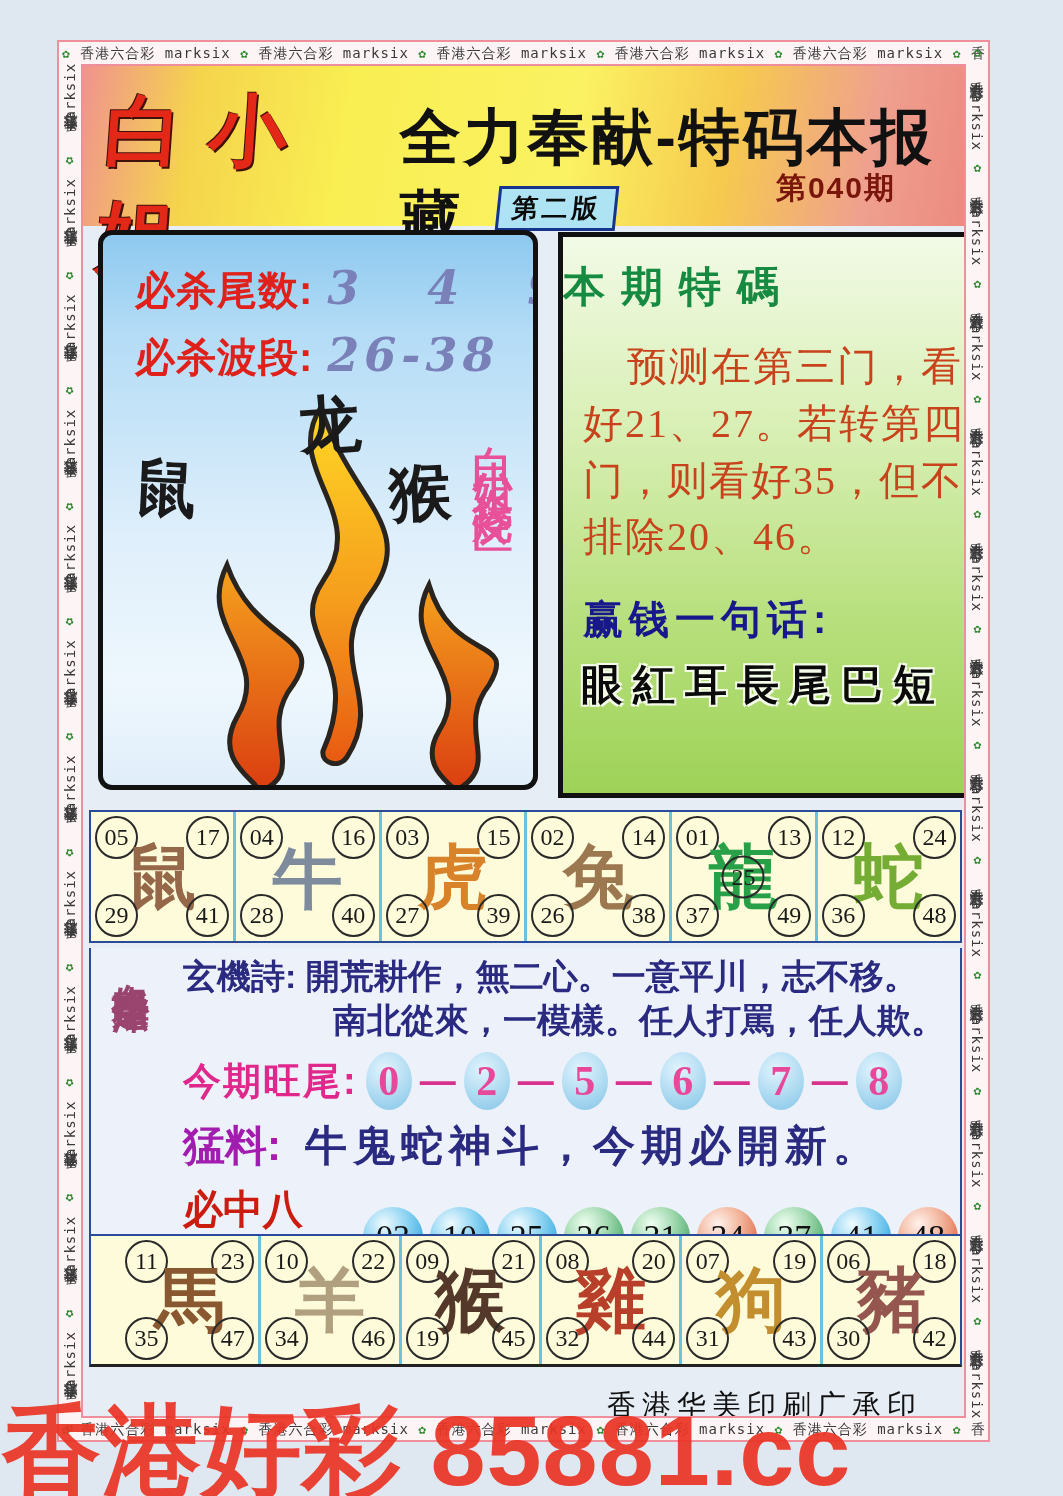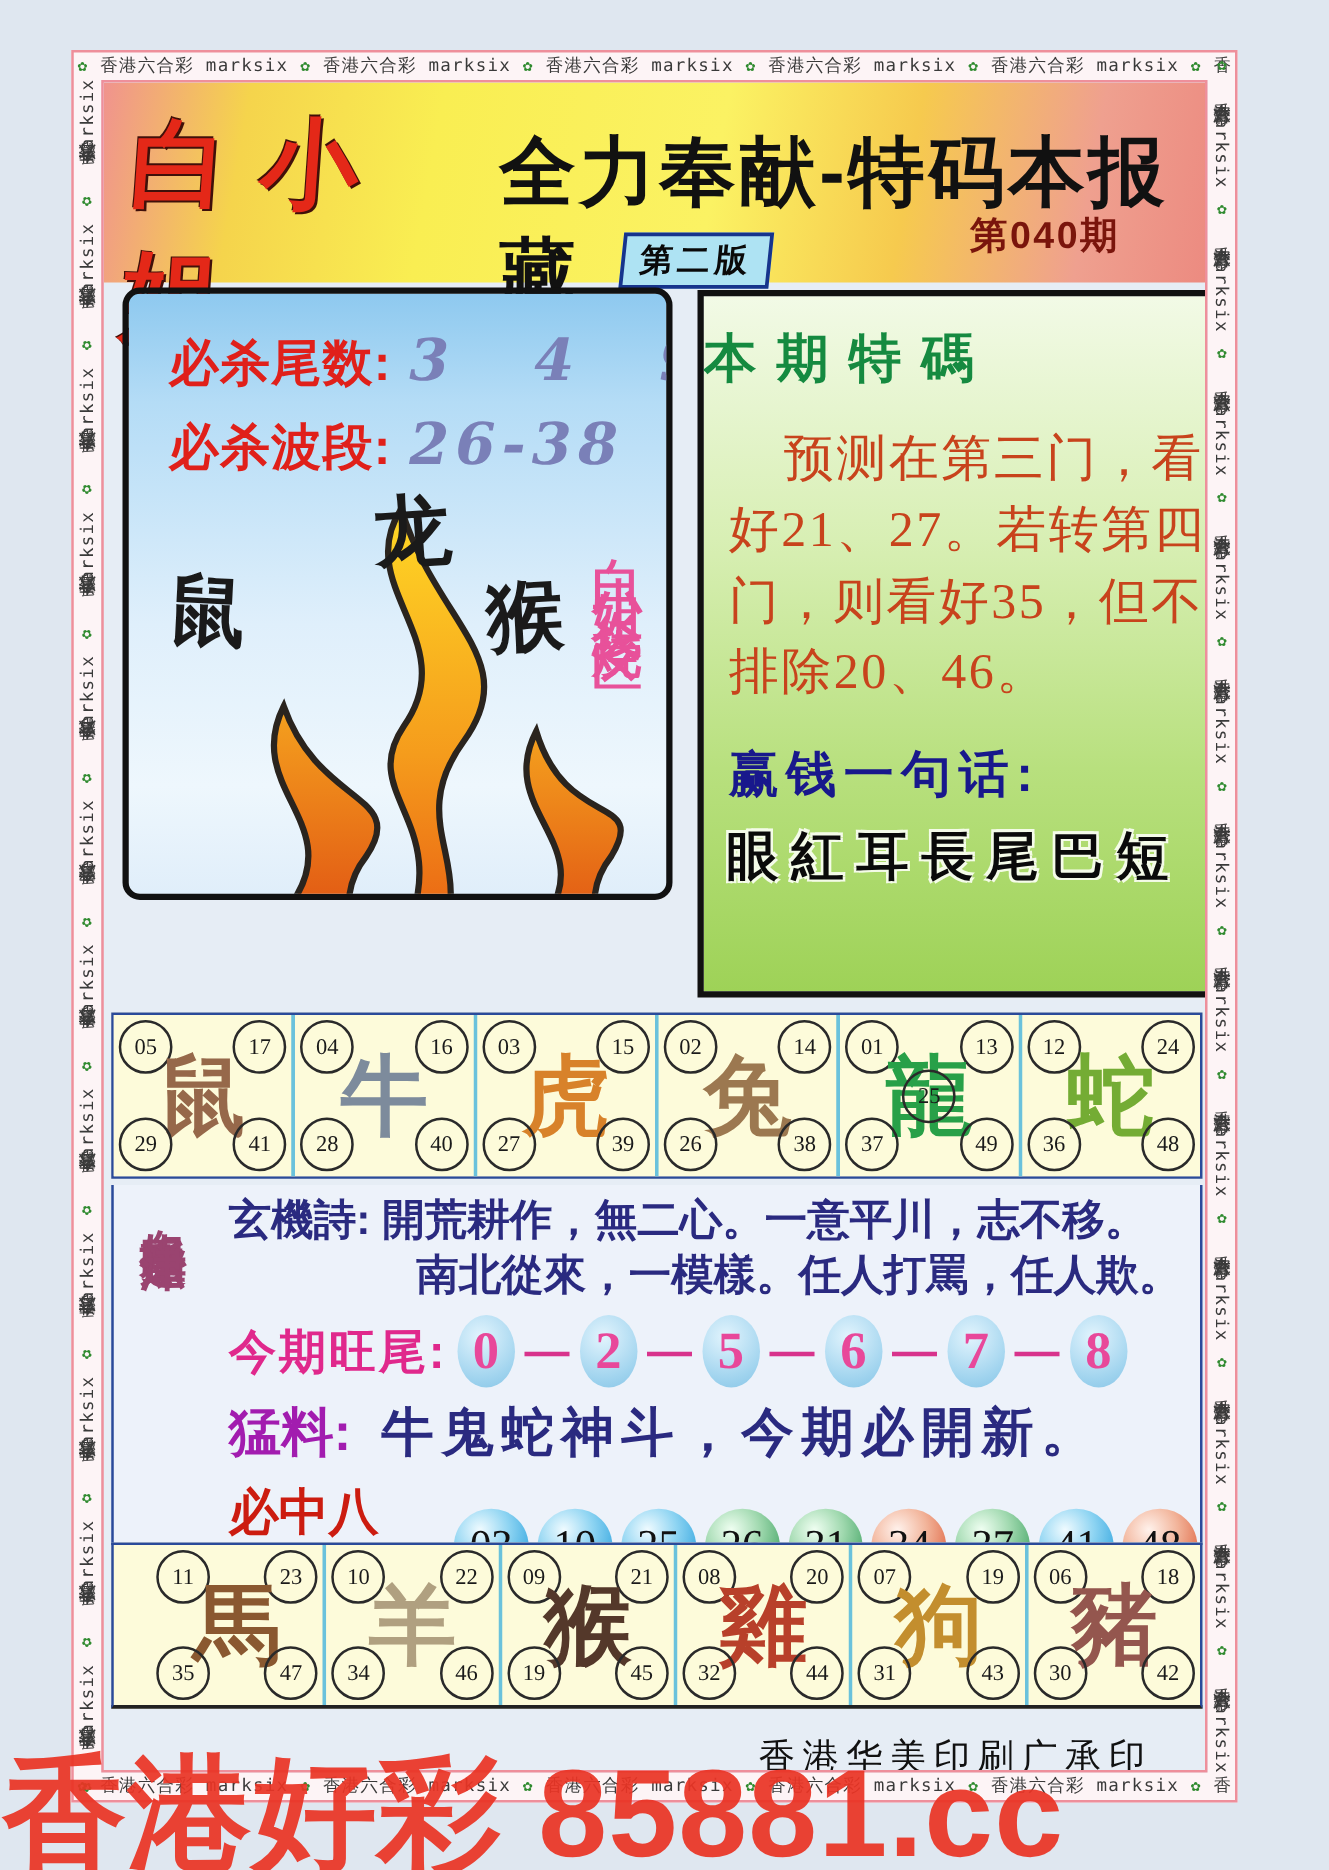--- a/index.html
+++ b/index.html
@@ -46,21 +46,21 @@
   .title-black { color:#111; font-size:61px; font-weight:bold; letter-spacing:3px; margin-left:6px; }
   .issue { position:absolute; right:72px; top:102px; color:#7a150c; font-size:30px; font-weight:bold; letter-spacing:2px; }
   .edition {
     position:absolute; left:414px; top:120px;
     background:#aee3f3; border:3px solid #16348c; color:#0a0a0a;
     font-size:26px; font-weight:bold; padding:2px 12px; letter-spacing:4px;
     transform:skewX(-6deg);
   }
   
   .box-left {
-    position:absolute; left:15px; top:164px; width:440px; height:490px;
+    position:absolute; left:15px; top:164px; width:440px; height:560px;
     border:5px solid #111; border-radius:14px;
     background:linear-gradient(180deg,#8ec9ef 0%,#b4dcf6 18%,#dfeffb 55%,#eef7fd 82%,#e0eefa 100%);
     overflow:hidden;
   }
   .kill-line { display:flex; align-items:baseline; margin:10px 0 0 32px; white-space:nowrap; }
   .kill-line:first-child { margin-top:26px; }
   .kill-label { color:#e0201a; font-size:40px; font-weight:bold; letter-spacing:1px; }
   .kill-val { color:#7a80b8; font-style:italic; font-weight:bold;
     font-family:"DejaVu Serif","Liberation Serif",serif; margin-left:14px; }
   .kill-val1 { font-size:46px; letter-spacing:26px; }
@@ -97,21 +97,21 @@
     position:absolute; left:6px; width:873px; height:133px;
     display:flex; border:2px solid #2a4a9a; background:#fdfbda;
   }
   .zstrip-top { top:744px; }
   .zstrip-bottom { top:1168px; border-bottom:3px solid #222;padding-left:30px; }
   .zcell { position:relative; flex:1 1 0; border-right:3px solid #6ac2dc; background:#fdfbda; }
   .zcell:last-child { border-right:none; }
   .znum {
     position:absolute; width:43px; height:43px; border:2px solid #2a2a2a; border-radius:50%;
     display:flex; align-items:center; justify-content:center;
-    font-size:18px; color:#1a1a1a; font-family:"Liberation Serif","DejaVu Serif",serif;
+    font-size:24px; color:#1a1a1a; font-family:"Liberation Serif","DejaVu Serif",serif;
   }
   .tl { left:4px; top:4px; } .tr { right:4px; top:4px; }
   .bl { left:4px; bottom:4px; } .br { right:4px; bottom:4px; }
   .ctr { left:50%; top:50%; transform:translate(-50%,-50%); }
   .zanimal {
     position:absolute; left:50%; top:50%; transform:translate(-50%,-50%);
     font-size:70px; font-weight:bold; line-height:1;
   }
   
   .mid {

